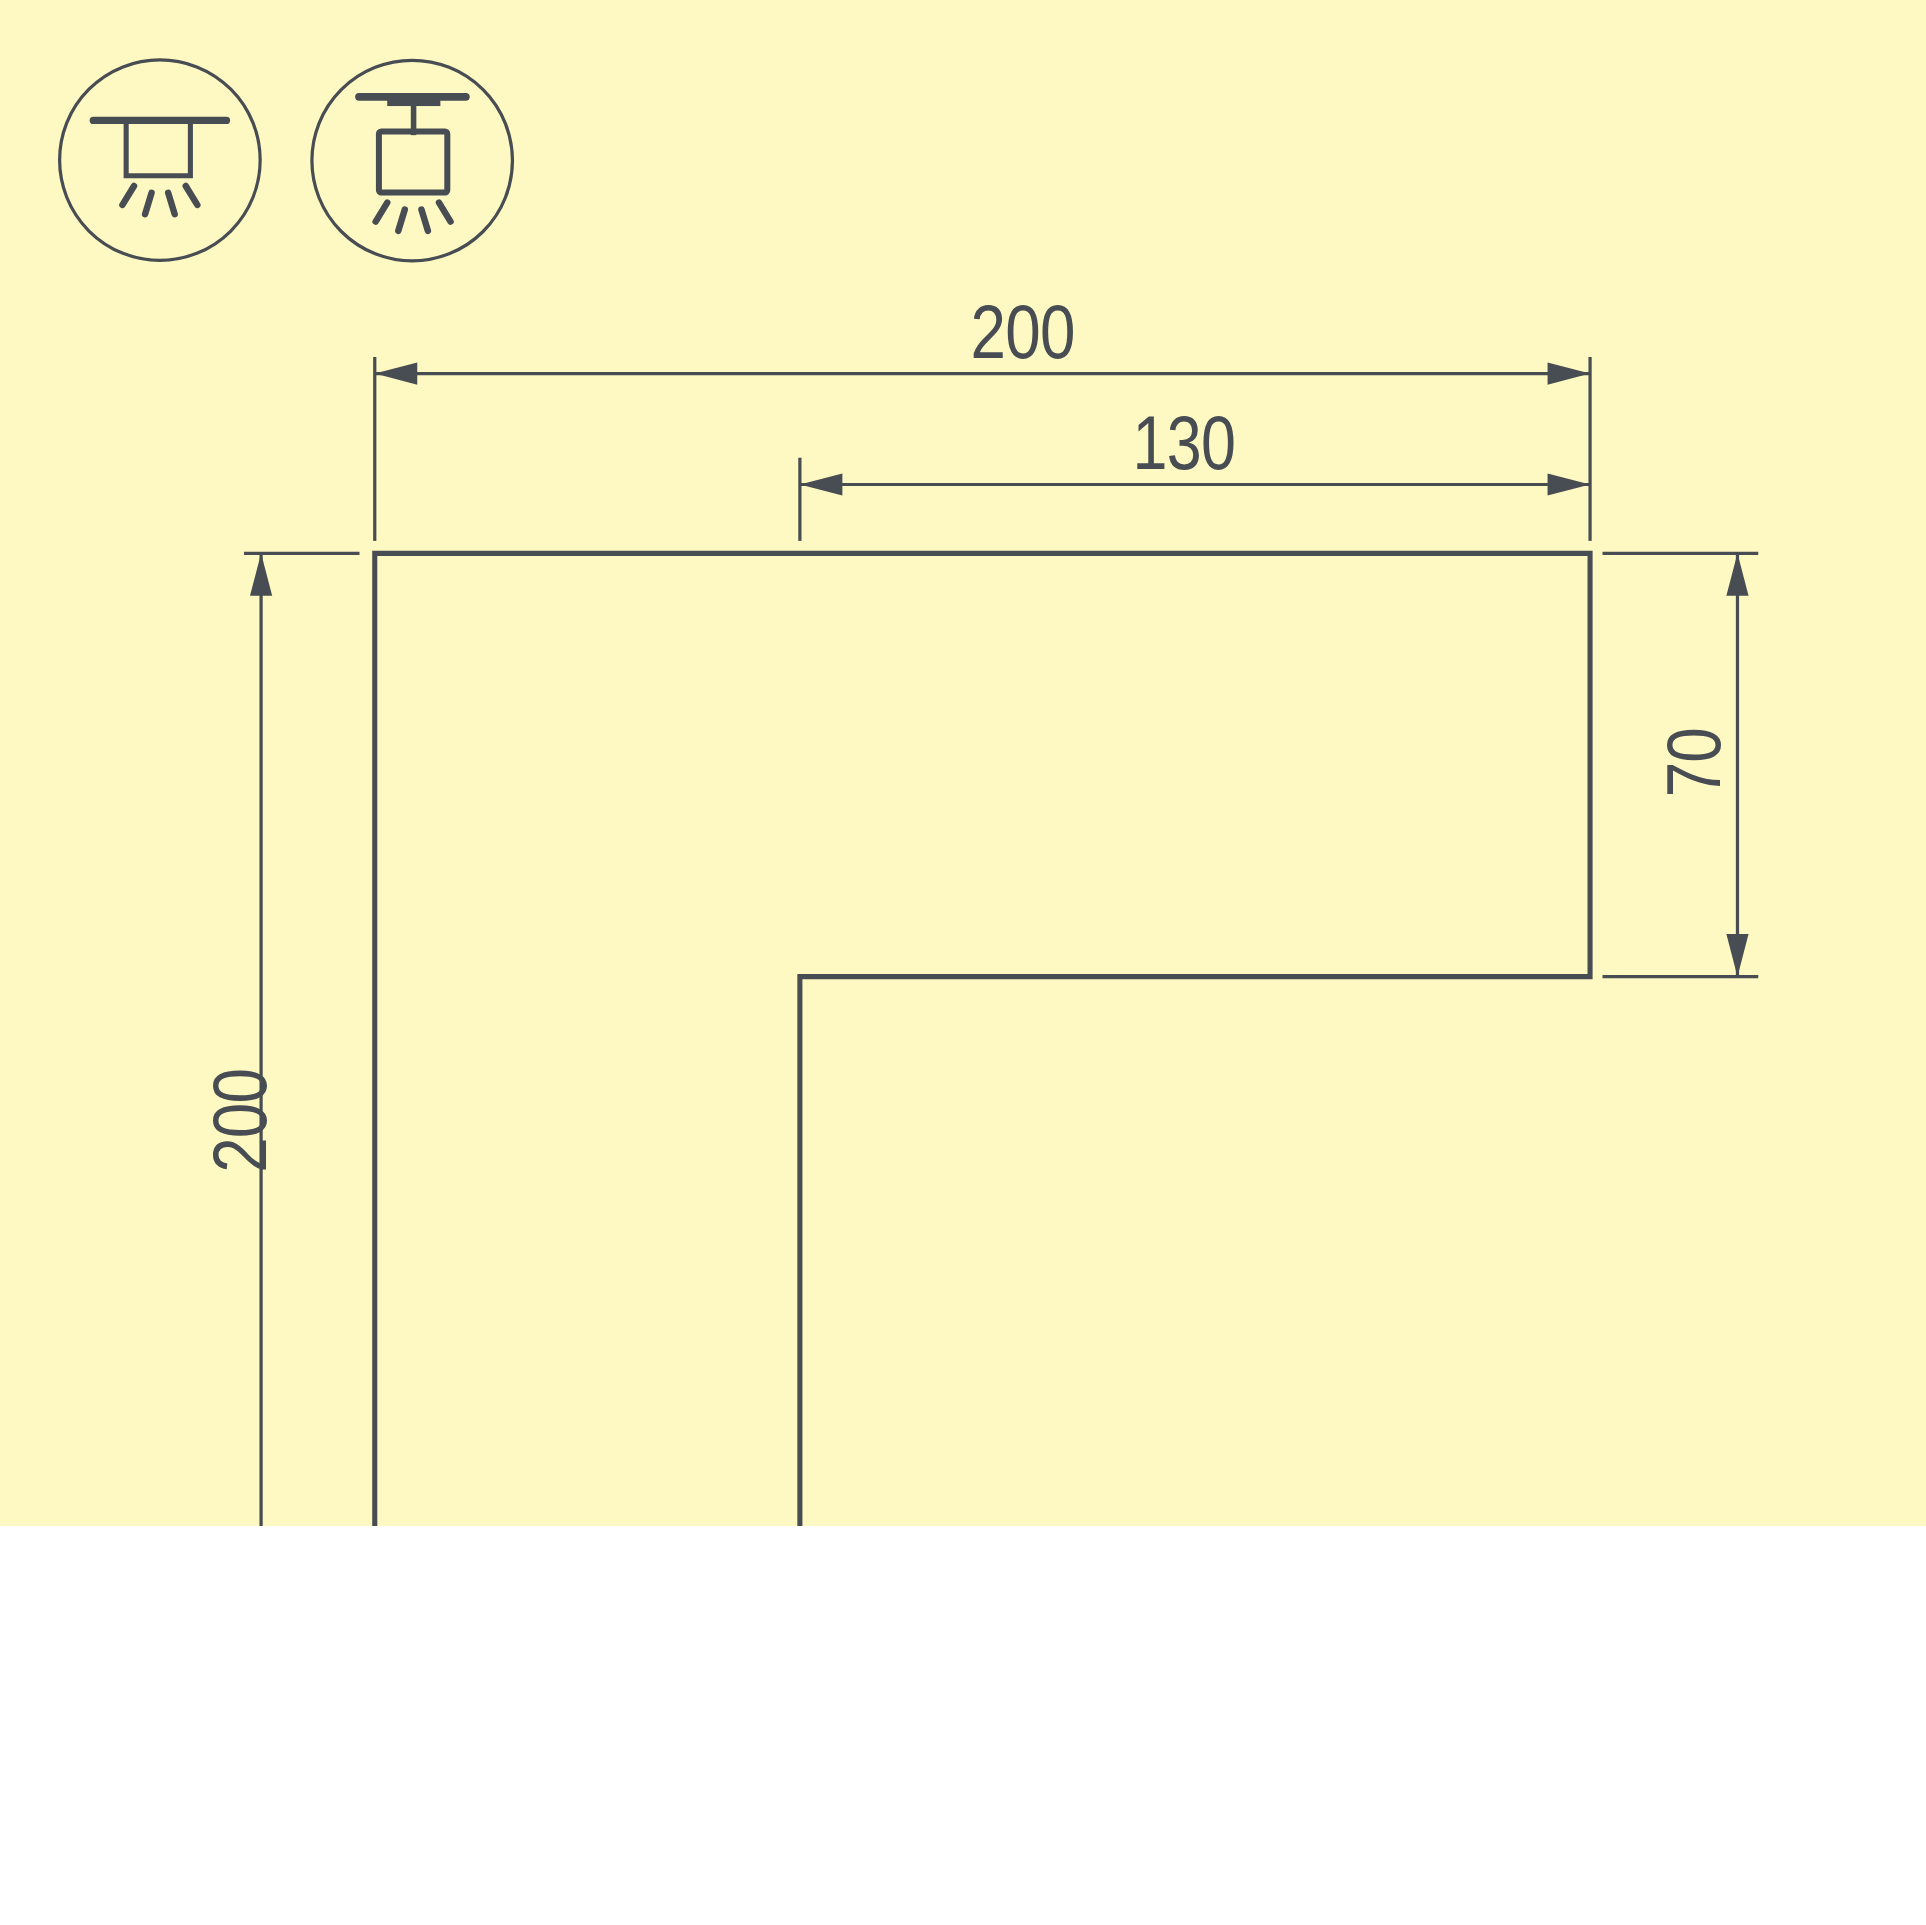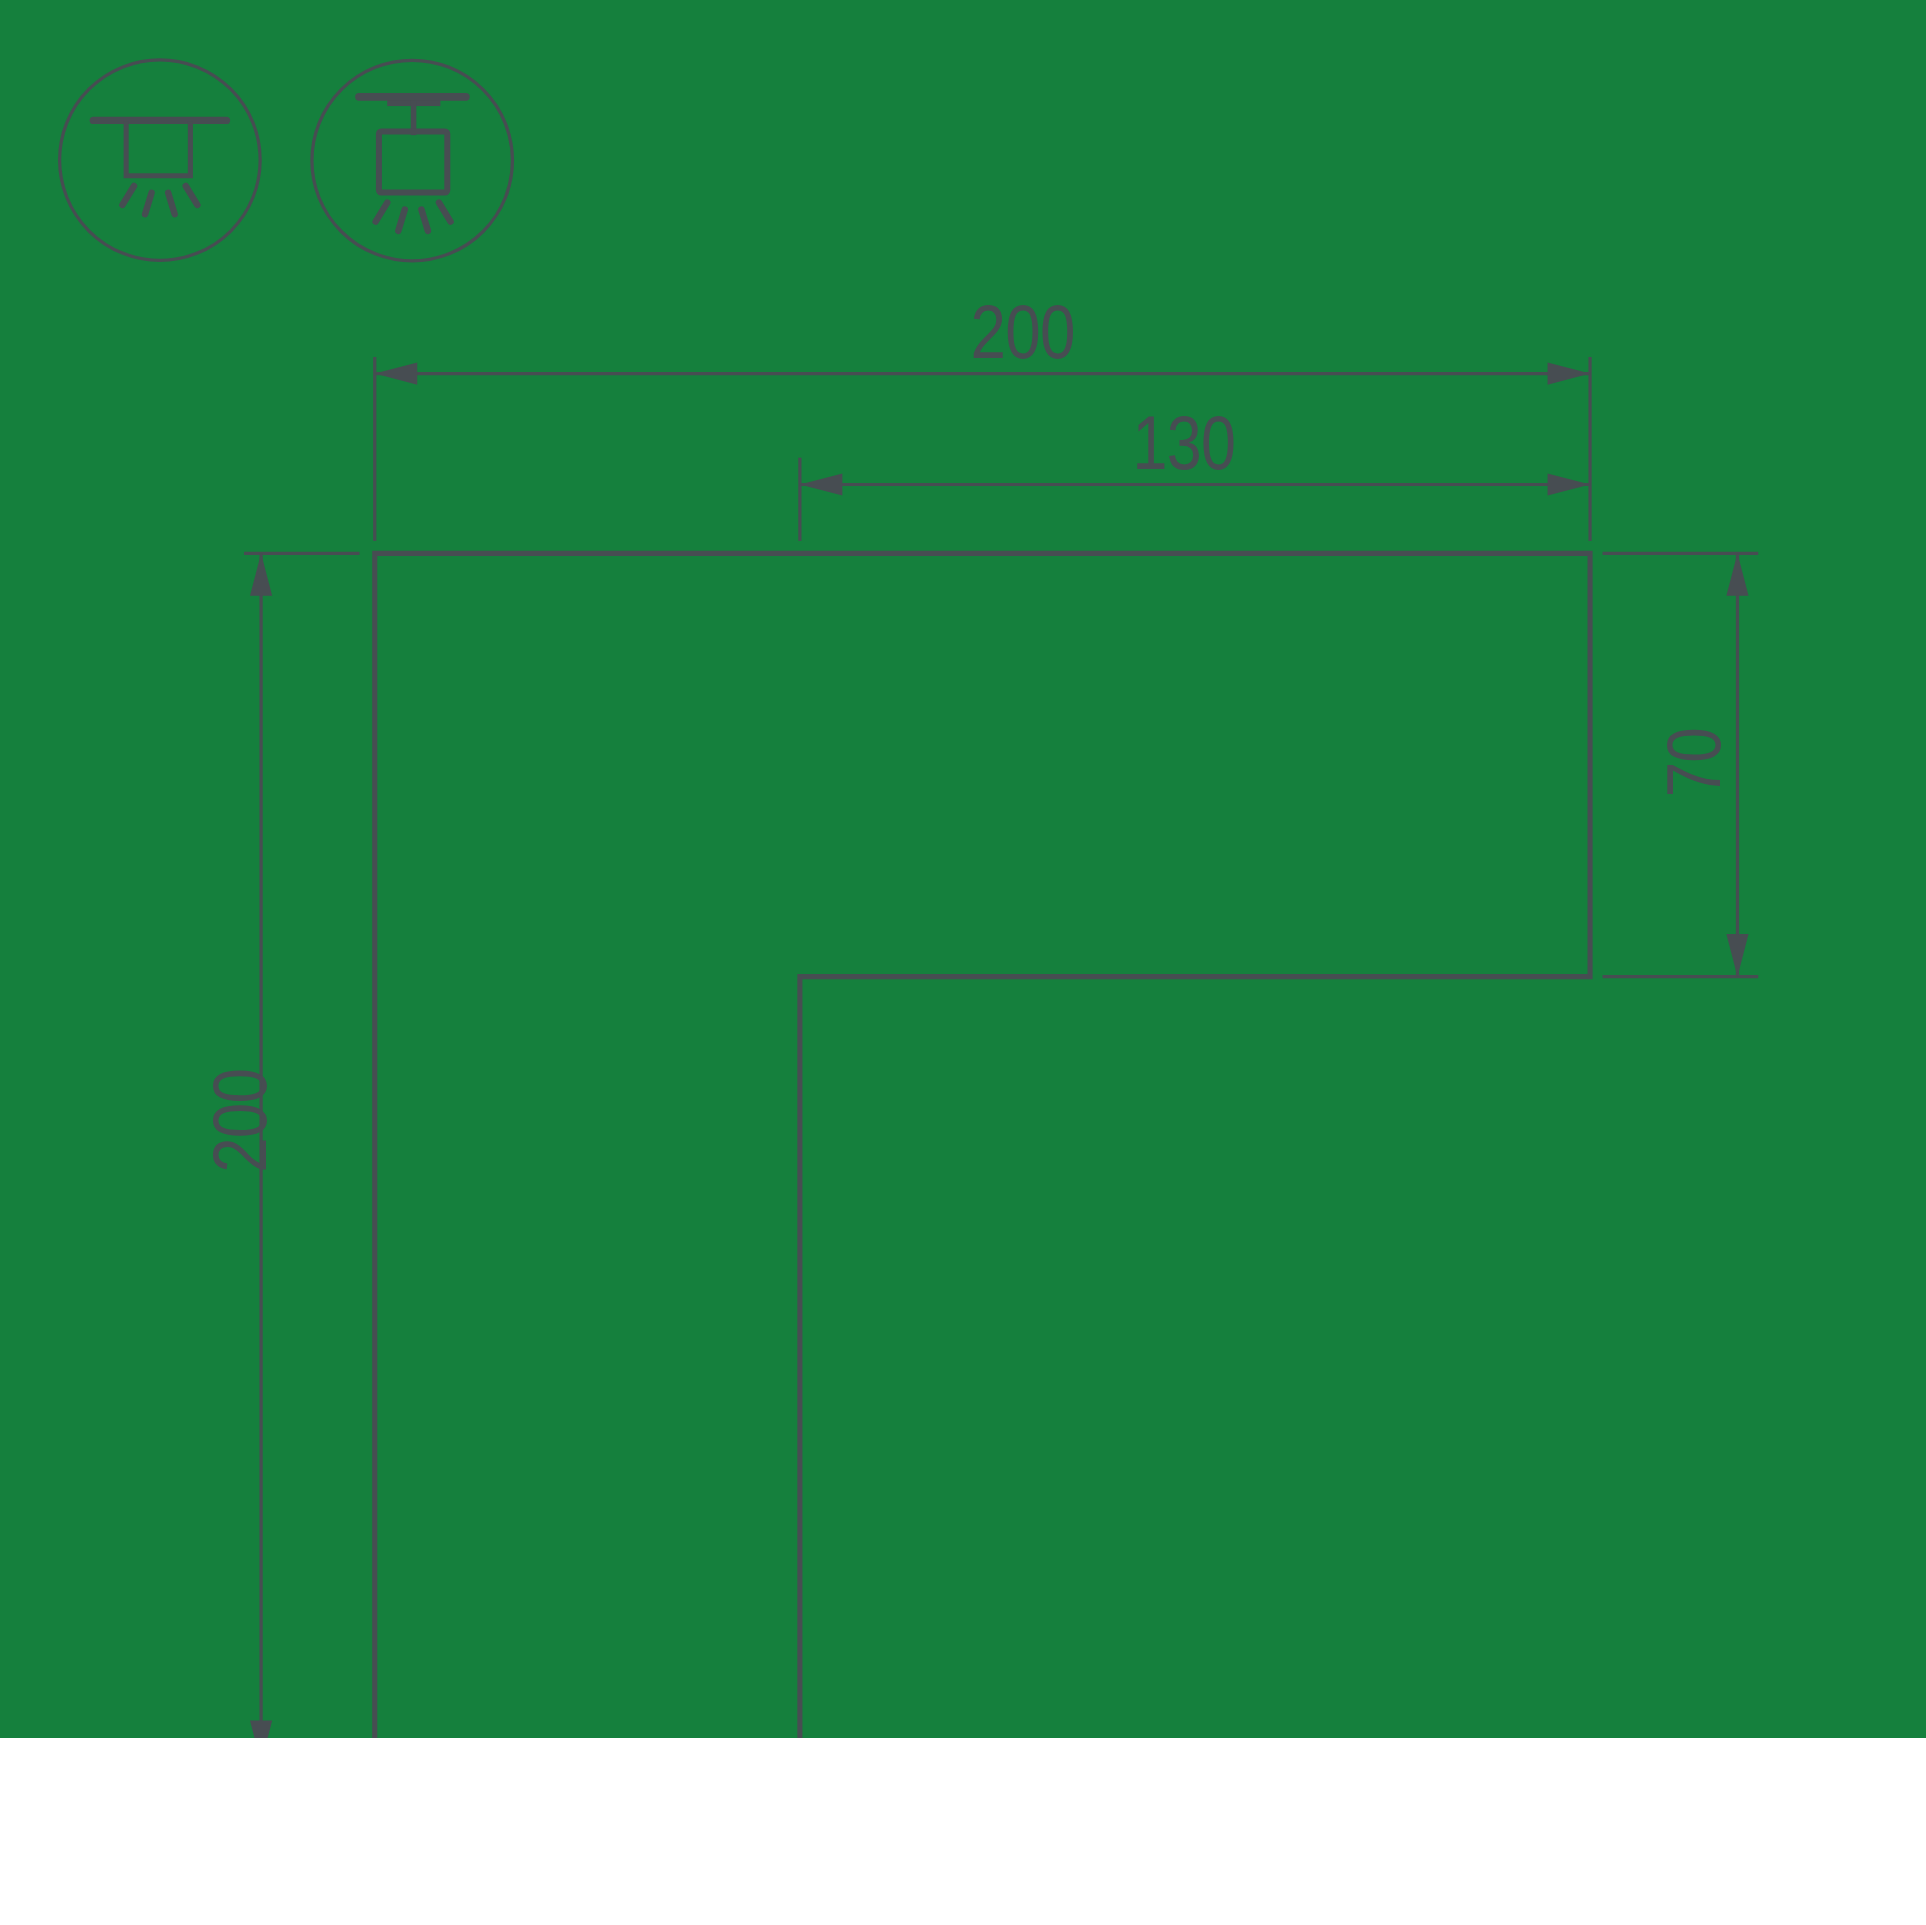--- a/index.html
+++ b/index.html
@@ -3,22 +3,22 @@
 <meta charset="utf-8">
 <style>
   html, body {
     margin: 0;
     padding: 0;
     background: #ffffff;
   }
   .stage {
     position: relative;
     width: 1926px;
-    height: 1738px;
-    background: #15803d;
+    height: 1526px;
+    background: #fef9c3;
     overflow: hidden;
     font-family: "Liberation Sans", sans-serif;
   }
   svg { display: block; }
   text.dim-label {
     font-family: "Liberation Sans", sans-serif;
     font-size: 165px;
     font-weight: 400;
     letter-spacing: -2px;
   }

